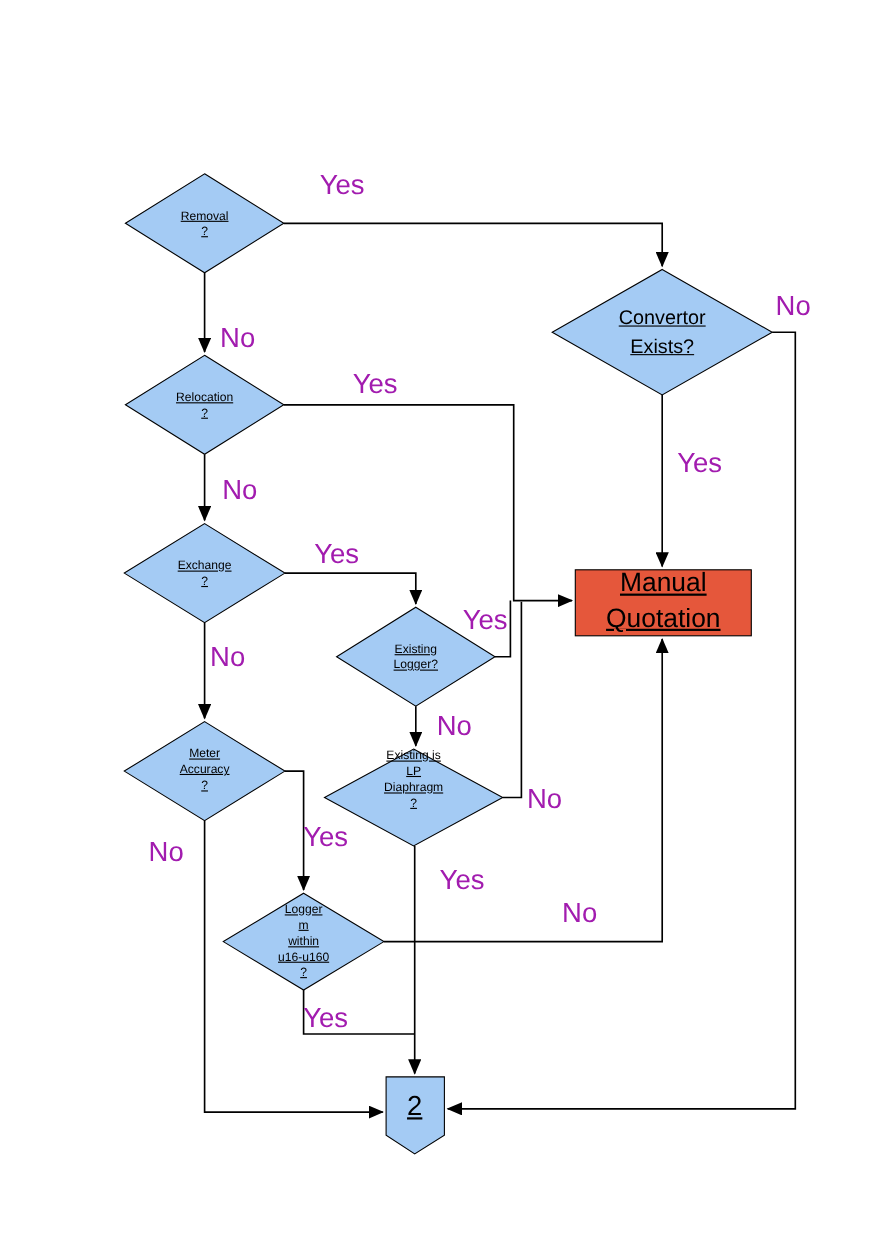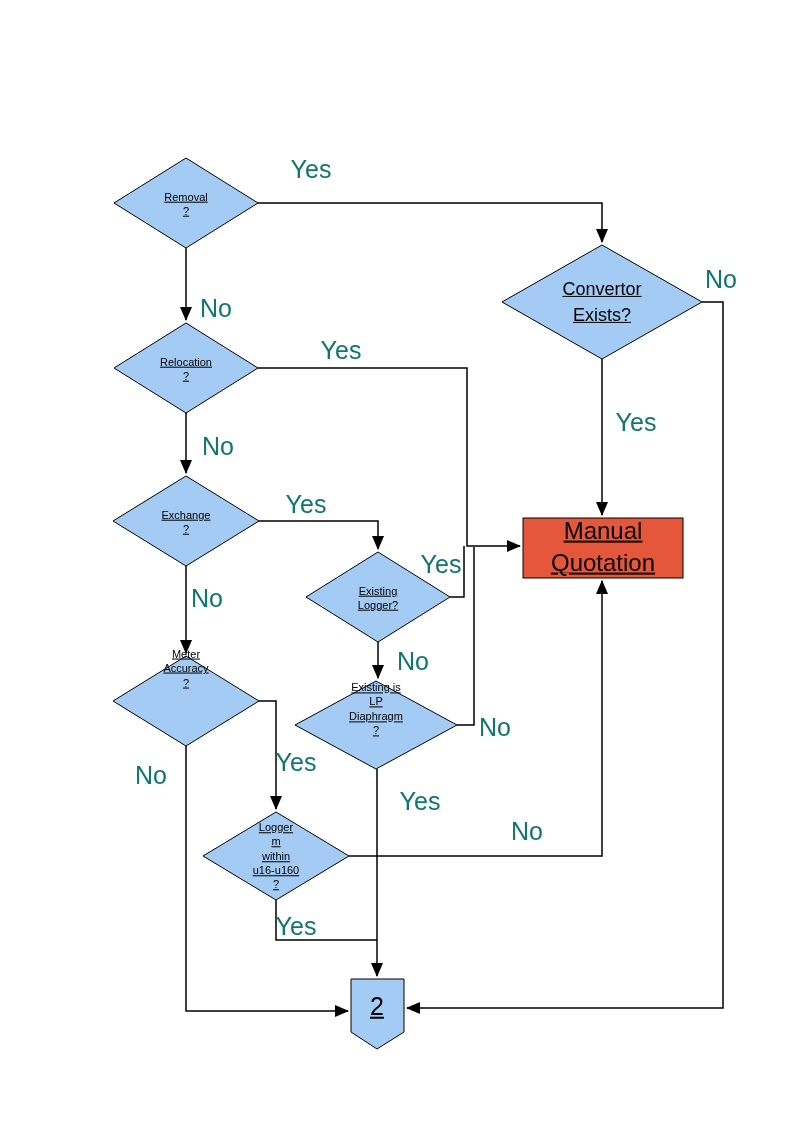--- a/index.html
+++ b/index.html
@@ -39,21 +39,21 @@
     font-size: 24px;
     line-height: 1.35;
   }
   .nlabel.connector {
     font-size: 25px;
   }
   .elabel {
     position: absolute;
     transform: translate(-50%, -50%);
     font-size: 25px;
-    color: #0f766e;
+    color: #a21caf;
     white-space: nowrap;
     pointer-events: none;
   }
 </style>
 </head>
 <body>
 
 <div id="canvas">
 
   <svg id="flow-svg" width="794" height="1123" viewBox="0 0 794 1123">
@@ -97,21 +97,21 @@
       <path d="M702,302 L723,302 L723,1008 L407,1008" marker-end="url(#arrow)"></path>
     </g>
   </svg>
 
   <div class="nlabel" style="left:186px; top:204px">Removal
 ?</div>
   <div class="nlabel" style="left:186px; top:369px">Relocation
 ?</div>
   <div class="nlabel" style="left:186px; top:522px">Exchange
 ?</div>
-  <div class="nlabel" style="left:186px; top:668px">Meter
+  <div class="nlabel" style="left:186px; top:700px">Meter
 Accuracy
 ?</div>
   <div class="nlabel" style="left:378px; top:598px">Existing
 Logger?</div>
   <div class="nlabel" style="left:376px; top:709px">Existing is
 LP
 Diaphragm
 ?</div>
   <div class="nlabel" style="left:276px; top:856px">Logger
 m

